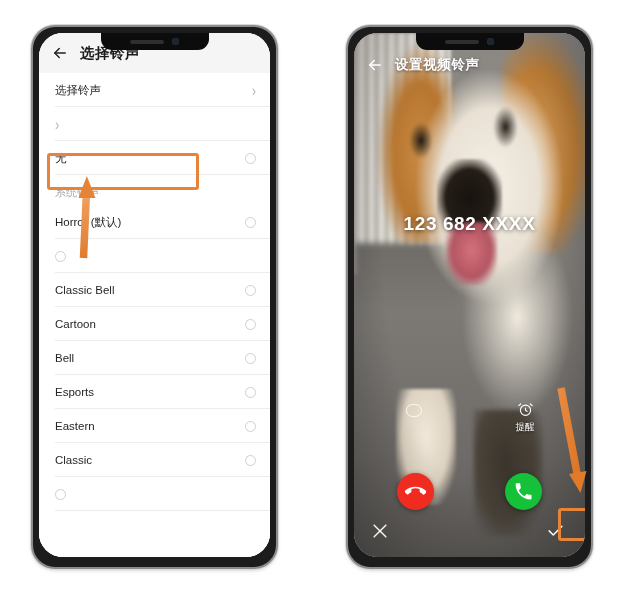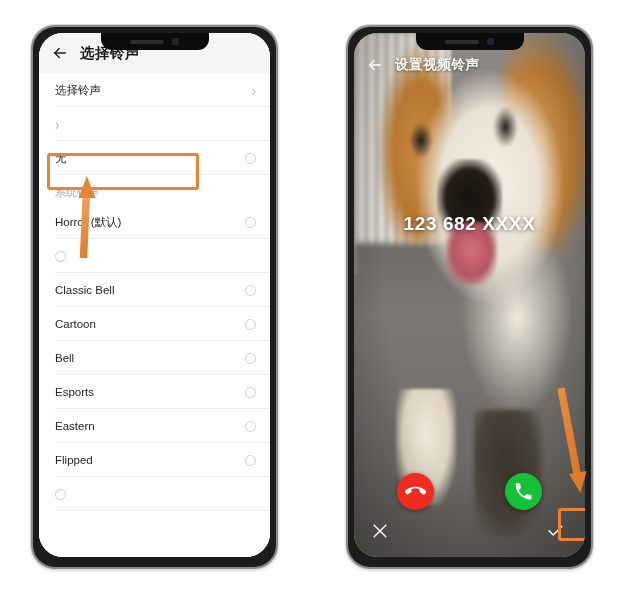--- a/index.html
+++ b/index.html
@@ -423,21 +423,21 @@
         </div>
         <div class="row">
           <span class="label">Esports</span>
           <span class="radio"></span>
         </div>
         <div class="row">
           <span class="label">Eastern</span>
           <span class="radio"></span>
         </div>
         <div class="row">
-          <span class="label">Flipped</span>
+          <span class="label">Classic</span>
           <span class="radio"></span>
         </div>
         <div class="row">
           <span class="radio"></span>
         </div>
 
       </div>
     </div>
 
     <div class="hl-box" id="hl-video-ringtone"></div>
@@ -468,20 +468,32 @@
       <div class="call-header">
         <svg class="back-arrow" viewBox="0 0 24 24" fill="none" stroke="currentColor" stroke-width="1.9" stroke-linecap="round" stroke-linejoin="round">
           <path d="M19 12H5"></path>
             <path d="M11 18l-6-6 6-6"></path>
         </svg>
         <div class="call-title">设置视频铃声</div>
       </div>
 
       <div class="caller-number">123 682 XXXX</div>
 
+      <div class="quick-actions">
+        <div class="qa-msg"></div>
+        <div class="qa-remind">
+          <svg class="clock-icon" viewBox="0 0 24 24" fill="none" stroke="currentColor" stroke-width="1.6" stroke-linecap="round" stroke-linejoin="round">
+            <circle cx="12" cy="13" r="7.2"></circle>
+            <path d="M12 9.8V13l2.3 1.6"></path>
+            <path d="M5.2 4.2L2.6 6.6"></path>
+            <path d="M18.8 4.2l2.6 2.4"></path>
+          </svg>
+          <span class="qa-remind-label">提醒</span>
+        </div>
+      </div>
 
       <div class="call-buttons">
         <div class="cbtn" id="btn-decline">
           <svg viewBox="0 0 24 24" fill="currentColor">
             <g transform="rotate(135 12 12)">
               <path d="M6.6 10.8c1.4 2.8 3.8 5.1 6.6 6.6l2.2-2.2c.3-.3.7-.4 1.1-.2 1.2.4 2.4.6 3.7.6.6 0 1 .4 1 1V20c0 .6-.4 1-1 1C10.8 21 3 13.2 3 3.6c0-.6.4-1 1-1h3.4c.6 0 1 .4 1 1 0 1.3.2 2.5.6 3.7.1.4 0 .8-.2 1.1l-2.2 2.4z"></path>
             </g>
           </svg>
         </div>
         <div class="cbtn" id="btn-accept">

